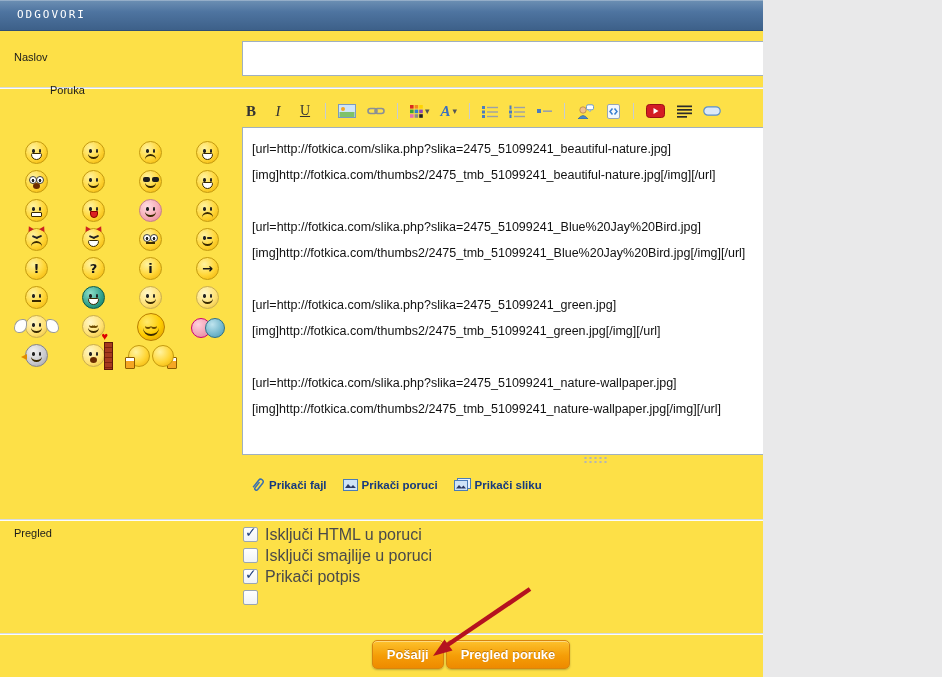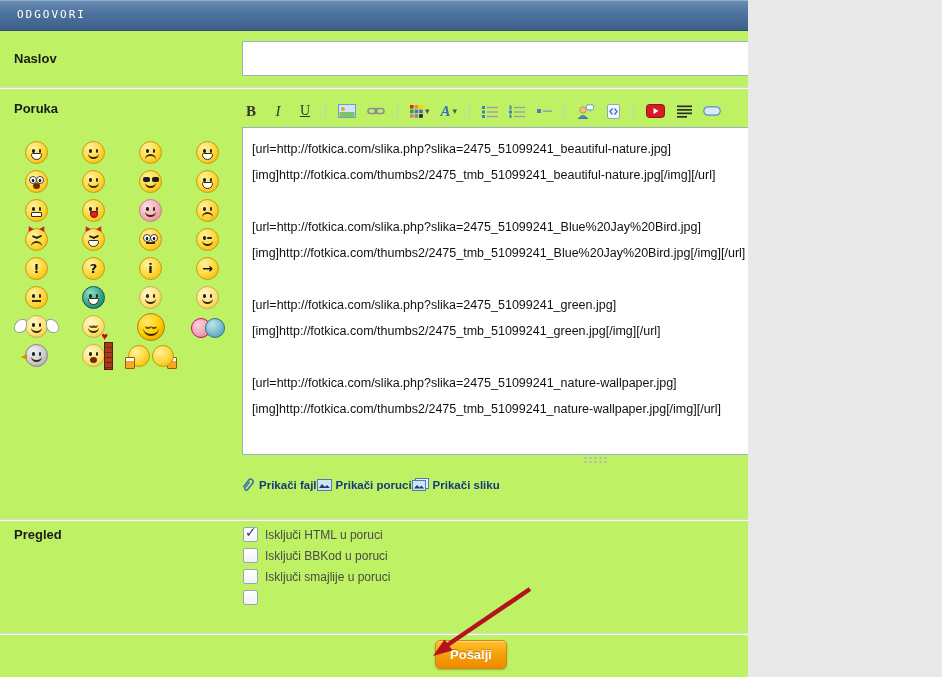--- a/index.html
+++ b/index.html
@@ -1,28 +1,28 @@
 <!DOCTYPE html>
 <html><head>
 <meta charset="utf-8">
 <style>
   html,body{margin:0;padding:0;}
   body{font-family:"Liberation Sans","DejaVu Sans",sans-serif;background:#e9e9ea;}
-  .page{position:relative;width:748px;height:677px;background:#bef264;overflow:hidden;}
+  .page{position:relative;width:748px;height:677px;background:#fde047;overflow:hidden;padding-left:15px;}
 
   
   .hdr{position:absolute;left:0;top:0;width:942px;height:30px;
        background:linear-gradient(#6d90b4 0%,#4e74a0 40%,#3d6089 100%);
        border-bottom:1px solid #2f4f75;box-shadow:inset 0 1px 0 rgba(255,255,255,.28);}
   .hdr span{display:block;line-height:30px;padding-left:17px;color:#fff;
        font-family:"DejaVu Sans Mono","Liberation Mono",monospace;font-size:11px;letter-spacing:2px;}
 
   
-  .flabel{position:absolute;left:14px;font-size:13px;font-weight:bold;color:#1b1b1b;}
-  .lbl-naslov{top:51px;} .lbl-poruka{top:101px;} .lbl-opcije{top:527px;}
+  .flabel{position:absolute;left:14px;font-size:11px;font-weight:normal;color:#1b1b1b;}
+  .lbl-naslov{top:51px;} .lbl-poruka{top:84px;margin-left:36px;} .lbl-opcije{top:527px;}
 
   
   .divider{position:absolute;left:0;width:942px;height:1px;background:#d6dbe1;box-shadow:0 1px 0 #fbfcfd;}
   .div1{top:87px;} .div2{top:519px;} .div3{top:633px;}
 
   
   .inp-naslov{position:absolute;left:242px;top:41px;width:609px;height:33px;border:1px solid #9fb0c1;
        background:#fff;font-size:13px;padding:0 8px;box-sizing:content-box;outline:none;}
 
   
@@ -37,21 +37,21 @@
   .caret{font-size:9px;color:#555;margin-left:2px;}
 
   
   .msg{position:absolute;left:242px;top:127px;width:591px;height:310px;padding:8px 9px;border:1px solid #9fb0c1;
        background:#fff;font-family:"Liberation Sans","DejaVu Sans",sans-serif;font-size:12.5px;line-height:26px;
        color:#111;resize:none;outline:none;}
   .grip{position:absolute;left:583px;top:456px;width:26px;height:8px;
        background-image:radial-gradient(#b5b5b5 1px,transparent 1.4px);background-size:5px 4px;}
 
   
-  .attach-row{position:absolute;left:242px;top:477px;display:flex;align-items:center;}
+  .attach-row{position:absolute;left:252px;top:477px;display:flex;gap:16px;align-items:center;}
   .attach{display:inline-flex;align-items:center;gap:4px;color:#16397e;font-size:11.5px;font-weight:bold;
        text-decoration:none;cursor:pointer;}
 
   
   .smiley-grid{position:absolute;left:8px;top:138px;width:232px;display:grid;
        grid-template-columns:repeat(4,57px);grid-auto-rows:29px;justify-items:center;align-items:center;}
   .smy{position:relative;display:inline-block;width:21px;height:21px;border-radius:50%;cursor:pointer;
        background:radial-gradient(circle at 35% 30%,#fff3a0,#ffd637 55%,#efae00);border:1px solid #c49a10;}
   .smy i{position:absolute;top:7px;width:2.5px;height:3.5px;background:#222;border-radius:50%;}
   .smy .el{left:6px;} .smy .er{right:6px;}
@@ -108,21 +108,21 @@
   .x-beer .el{left:-3px;} .x-beer .er{right:-3px;}
   .x-bird::after{content:"";position:absolute;left:-5px;top:9px;width:0;height:0;
        border-top:3px solid transparent;border-bottom:3px solid transparent;border-right:6px solid #e08a00;}
 
   
   .opt-list{position:absolute;left:243px;top:524px;display:flex;flex-direction:column;}
   .cbrow{display:flex;align-items:center;height:21px;gap:7px;cursor:pointer;}
   .cb{position:relative;width:13px;height:13px;background:linear-gradient(#fff,#f0f3f6);
        border:1px solid #9aa6b2;border-radius:2px;flex:0 0 auto;}
   .cb.on::after{content:"✓";position:absolute;left:1px;top:-4px;font-size:14px;font-weight:bold;color:#24427c;}
-  .cbl{font-size:12px;color:#4a4a4a;}
+  .cbl{font-size:16px;color:#4a4a4a;}
 
   
   .btn-row{position:absolute;left:0;top:640px;width:942px;display:flex;justify-content:center;gap:2px;}
   .obtn{height:29px;padding:0 14px;border:1px solid #d8850e;border-radius:5px;cursor:pointer;
        background:linear-gradient(#fdc22d,#f59d07 55%,#ee8a00);color:#fff;font-weight:bold;font-size:13px;
        font-family:"Liberation Sans","DejaVu Sans",sans-serif;text-shadow:0 -1px 0 rgba(120,60,0,.45);
        box-shadow:0 1px 2px rgba(0,0,0,.25), inset 0 1px 0 rgba(255,255,255,.4);}
   .btn-row{margin-left:0;}
 
   
@@ -435,35 +435,36 @@
   <div class="divider div2"></div>
 
   <div class="flabel lbl-opcije">Pregled</div>
   <div class="opt-list">
       <label class="cbrow">
         <span class="cb on"></span>
         <span class="cbl">Isključi HTML u poruci</span>
       </label>
       <label class="cbrow">
         <span class="cb"></span>
-        <span class="cbl">Isključi BBKod u poruci</span>
+        <span class="cbl">Isključi smajlije u poruci</span>
       </label>
       <label class="cbrow">
-        <span class="cb"></span>
-        <span class="cbl">Isključi smajlije u poruci</span>
+        <span class="cb on"></span>
+        <span class="cbl">Prikači potpis</span>
       </label>
       <label class="cbrow">
         <span class="cb"></span>
       </label>
     </div>
 
   <div class="divider div3"></div>
 
   <div class="btn-row">
     <button class="obtn">Pošalji</button>
+    <button class="obtn">Pregled poruke</button>
   </div>
 
   <svg class="arrow" width="125" height="84" viewBox="0 0 125 84">
     <line x1="112" y1="6" x2="28" y2="63" stroke="#b5121f" stroke-width="4.5"></line>
     <polygon points="15,73 34.5,67.5 26.5,56.5" fill="#b5121f"></polygon>
   </svg>
 
 </div>
 
 </body></html>

